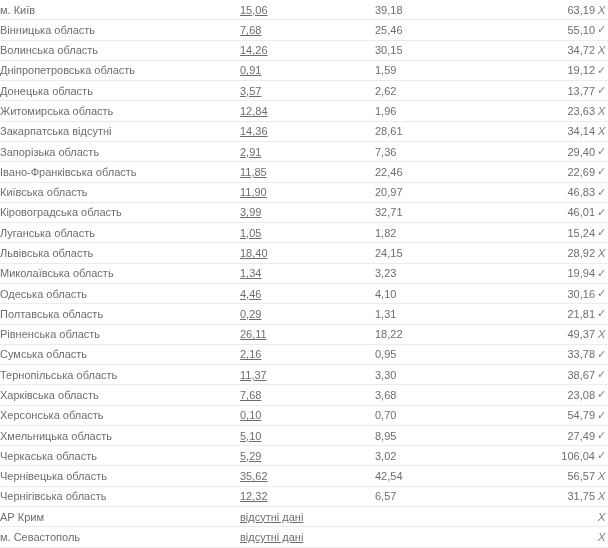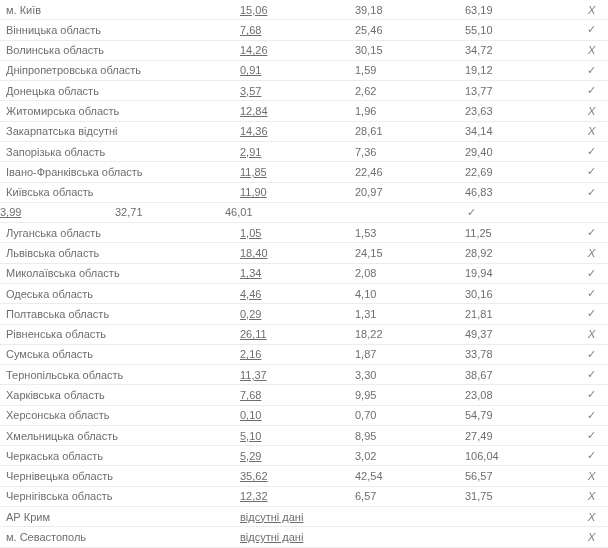--- a/index.html
+++ b/index.html
@@ -24,25 +24,25 @@
   }
   .cell {
     font-size: 11px;
     color: #6d6e71;
     white-space: nowrap;
     overflow: visible;
   }
   .cell.name {
     width: 240px;
     box-sizing: border-box;
-    padding-left: 6px;
+    padding-left: 0;
   }
   .cell.v1 { width: 115px; text-decoration: underline; }
-  .cell.v2 { width: 110px; }
-  .cell.v3 { width: 110px; }
+  .cell.v2 { width: 110px; margin-left: 20px; }
+  .cell.v3 { width: 110px; text-align: right; }
   .cell.mark {
     flex: 1;
     text-align: center;
     color: #7f8083;
     font-size: 11px;
   }
   .cell.mark.cross {
     font-style: italic;
     font-size: 11.5px;
   }
@@ -128,46 +128,47 @@
 
   <div class="row">
     <div class="cell name">Київська область</div>
     <div class="cell v1">11,90</div>
     <div class="cell v2">20,97</div>
     <div class="cell v3">46,83</div>
     <div class="cell mark check">✓</div>
   </div>
 
   <div class="row">
+    <div class="cell name">Кіровоградська область</div>
     <div class="cell v1">3,99</div>
     <div class="cell v2">32,71</div>
     <div class="cell v3">46,01</div>
     <div class="cell mark check">✓</div>
   </div>
 
   <div class="row">
     <div class="cell name">Луганська область</div>
     <div class="cell v1">1,05</div>
-    <div class="cell v2">1,53</div>
-    <div class="cell v3">11,25</div>
+    <div class="cell v2">1,82</div>
+    <div class="cell v3">15,24</div>
     <div class="cell mark check">✓</div>
   </div>
 
   <div class="row">
     <div class="cell name">Львівська область</div>
     <div class="cell v1">18,40</div>
     <div class="cell v2">24,15</div>
     <div class="cell v3">28,92</div>
     <div class="cell mark cross">X</div>
   </div>
 
   <div class="row">
     <div class="cell name">Миколаївська область</div>
     <div class="cell v1">1,34</div>
-    <div class="cell v2">2,08</div>
+    <div class="cell v2">3,23</div>
     <div class="cell v3">19,94</div>
     <div class="cell mark check">✓</div>
   </div>
 
   <div class="row">
     <div class="cell name">Одеська область</div>
     <div class="cell v1">4,46</div>
     <div class="cell v2">4,10</div>
     <div class="cell v3">30,16</div>
     <div class="cell mark check">✓</div>
@@ -185,37 +186,37 @@
     <div class="cell name">Рівненська область</div>
     <div class="cell v1">26,11</div>
     <div class="cell v2">18,22</div>
     <div class="cell v3">49,37</div>
     <div class="cell mark cross">X</div>
   </div>
 
   <div class="row">
     <div class="cell name">Сумська область</div>
     <div class="cell v1">2,16</div>
-    <div class="cell v2">1,87</div>
+    <div class="cell v2">0,95</div>
     <div class="cell v3">33,78</div>
     <div class="cell mark check">✓</div>
   </div>
 
   <div class="row">
     <div class="cell name">Тернопільська область</div>
     <div class="cell v1">11,37</div>
     <div class="cell v2">3,30</div>
     <div class="cell v3">38,67</div>
     <div class="cell mark check">✓</div>
   </div>
 
   <div class="row">
     <div class="cell name">Харківська область</div>
     <div class="cell v1">7,68</div>
-    <div class="cell v2">9,95</div>
+    <div class="cell v2">3,68</div>
     <div class="cell v3">23,08</div>
     <div class="cell mark check">✓</div>
   </div>
 
   <div class="row">
     <div class="cell name">Херсонська область</div>
     <div class="cell v1">0,10</div>
     <div class="cell v2">0,70</div>
     <div class="cell v3">54,79</div>
     <div class="cell mark check">✓</div>

